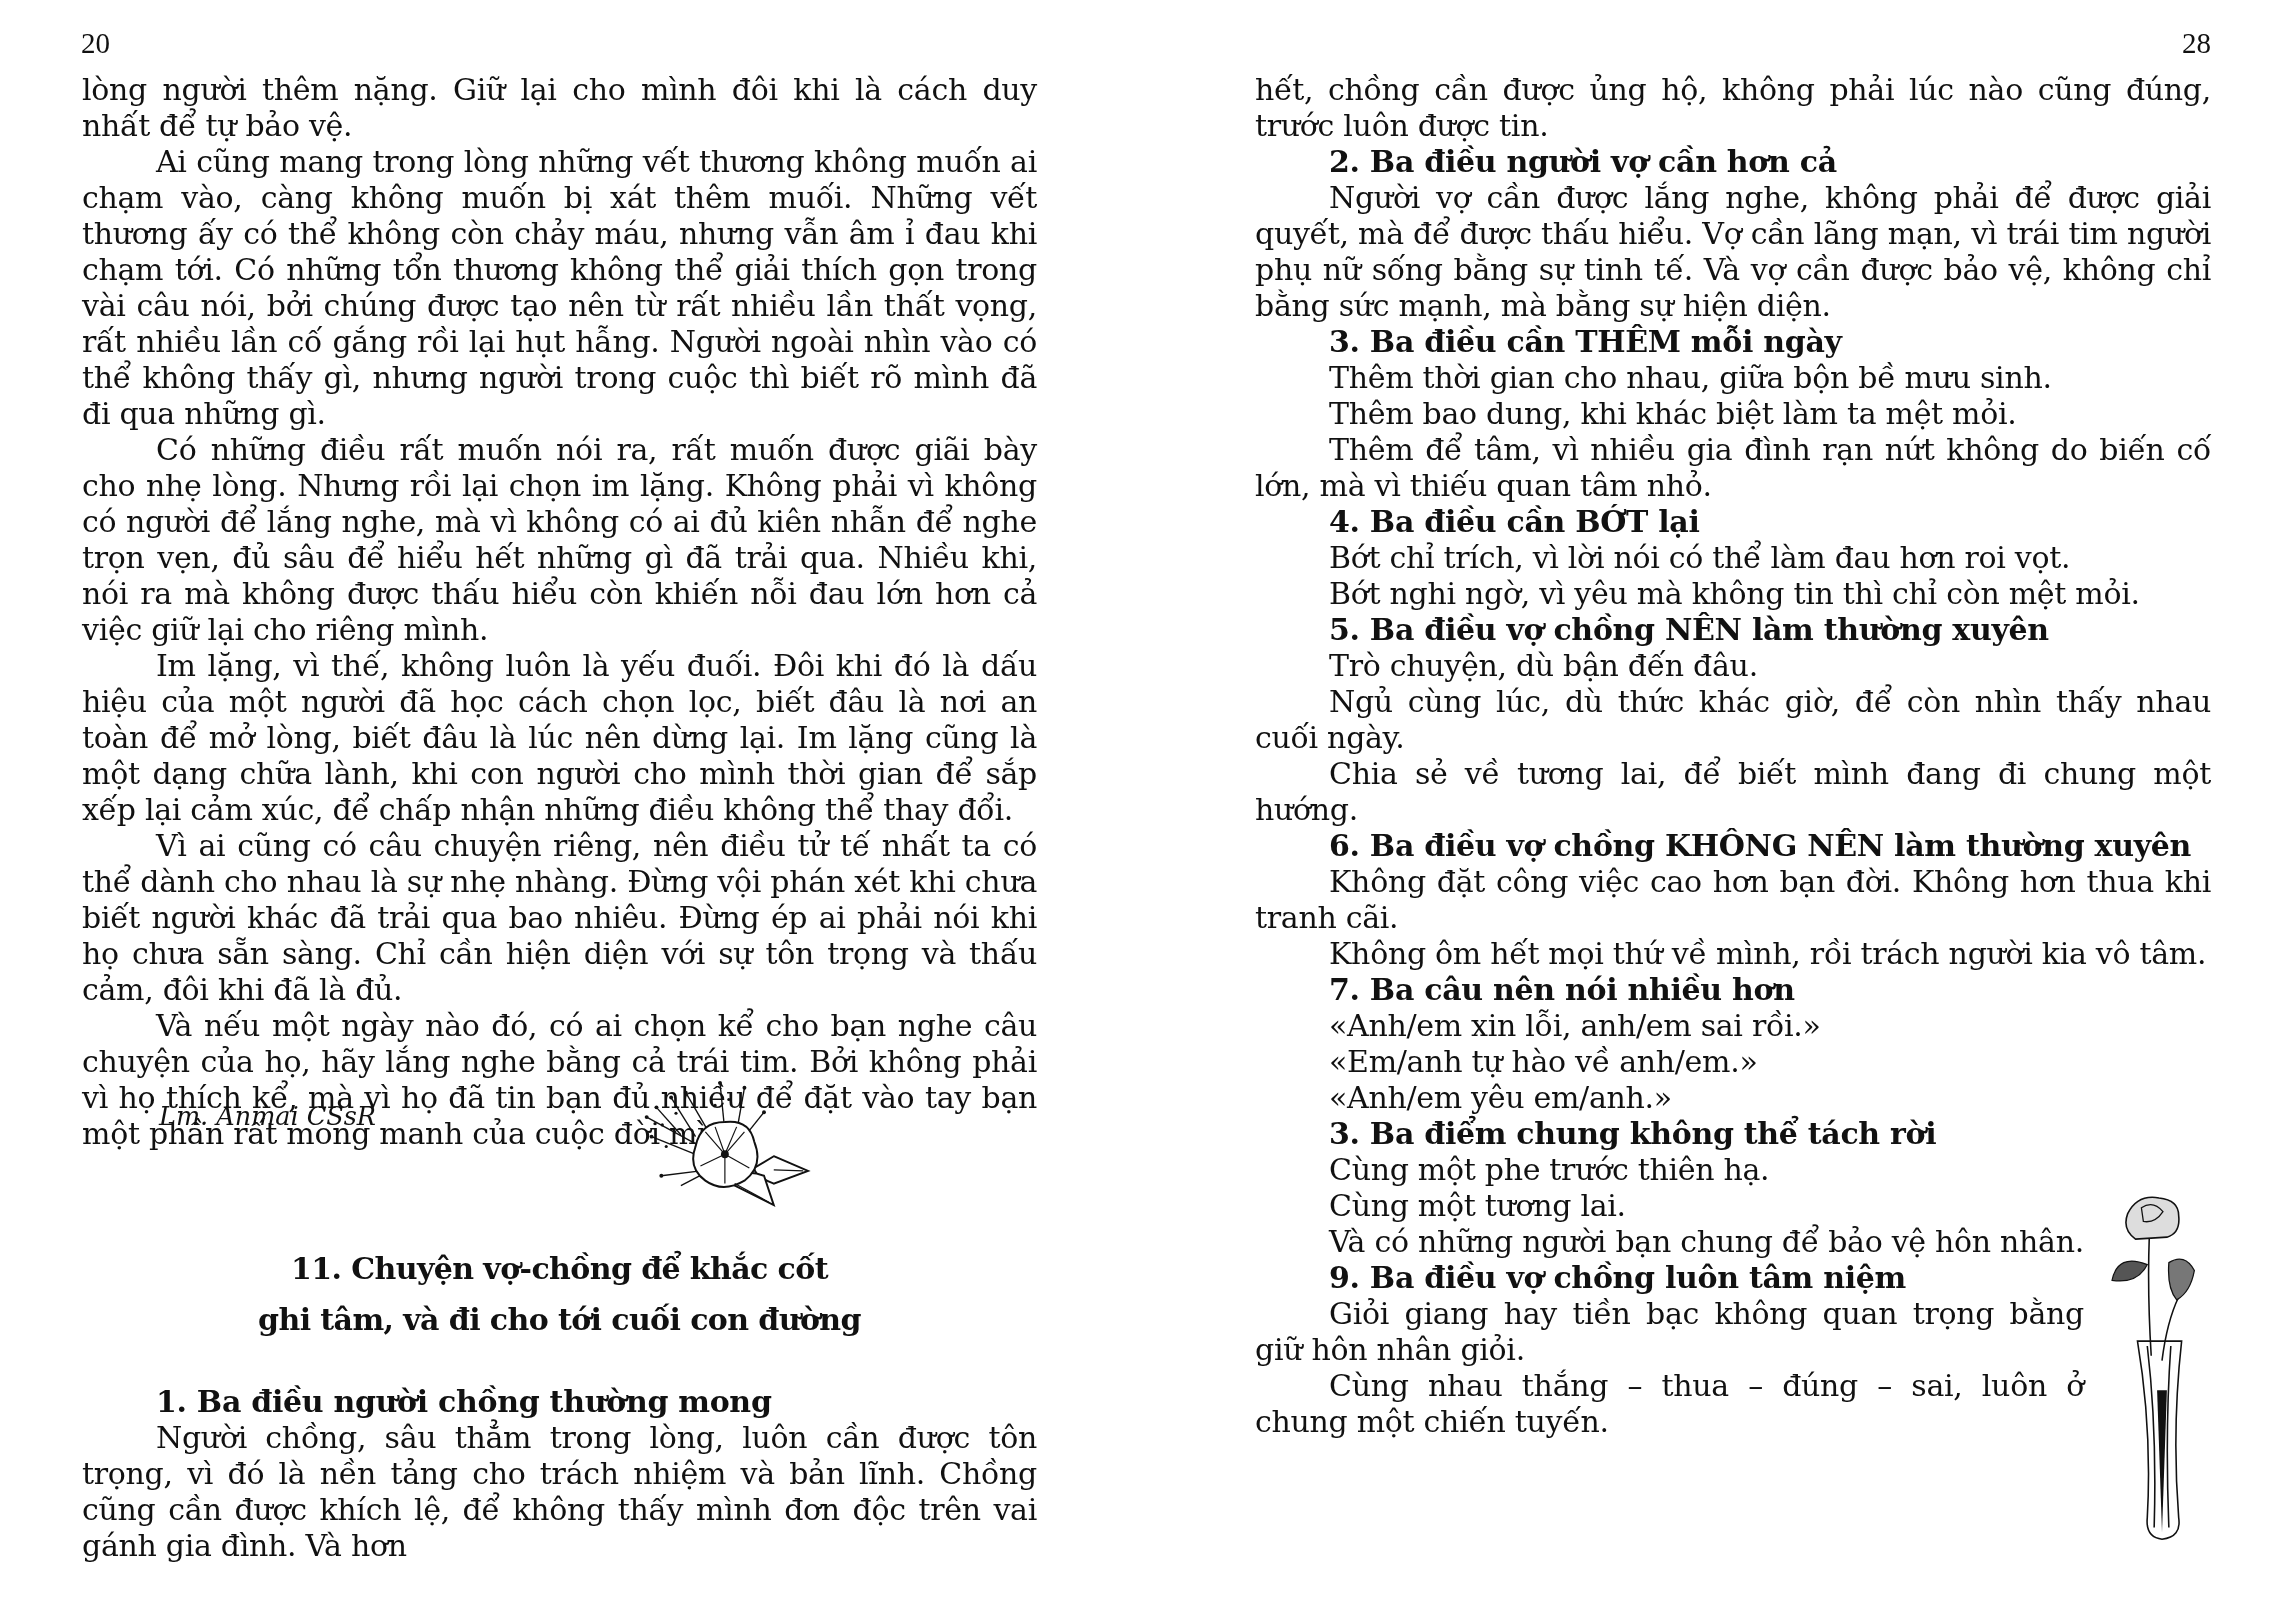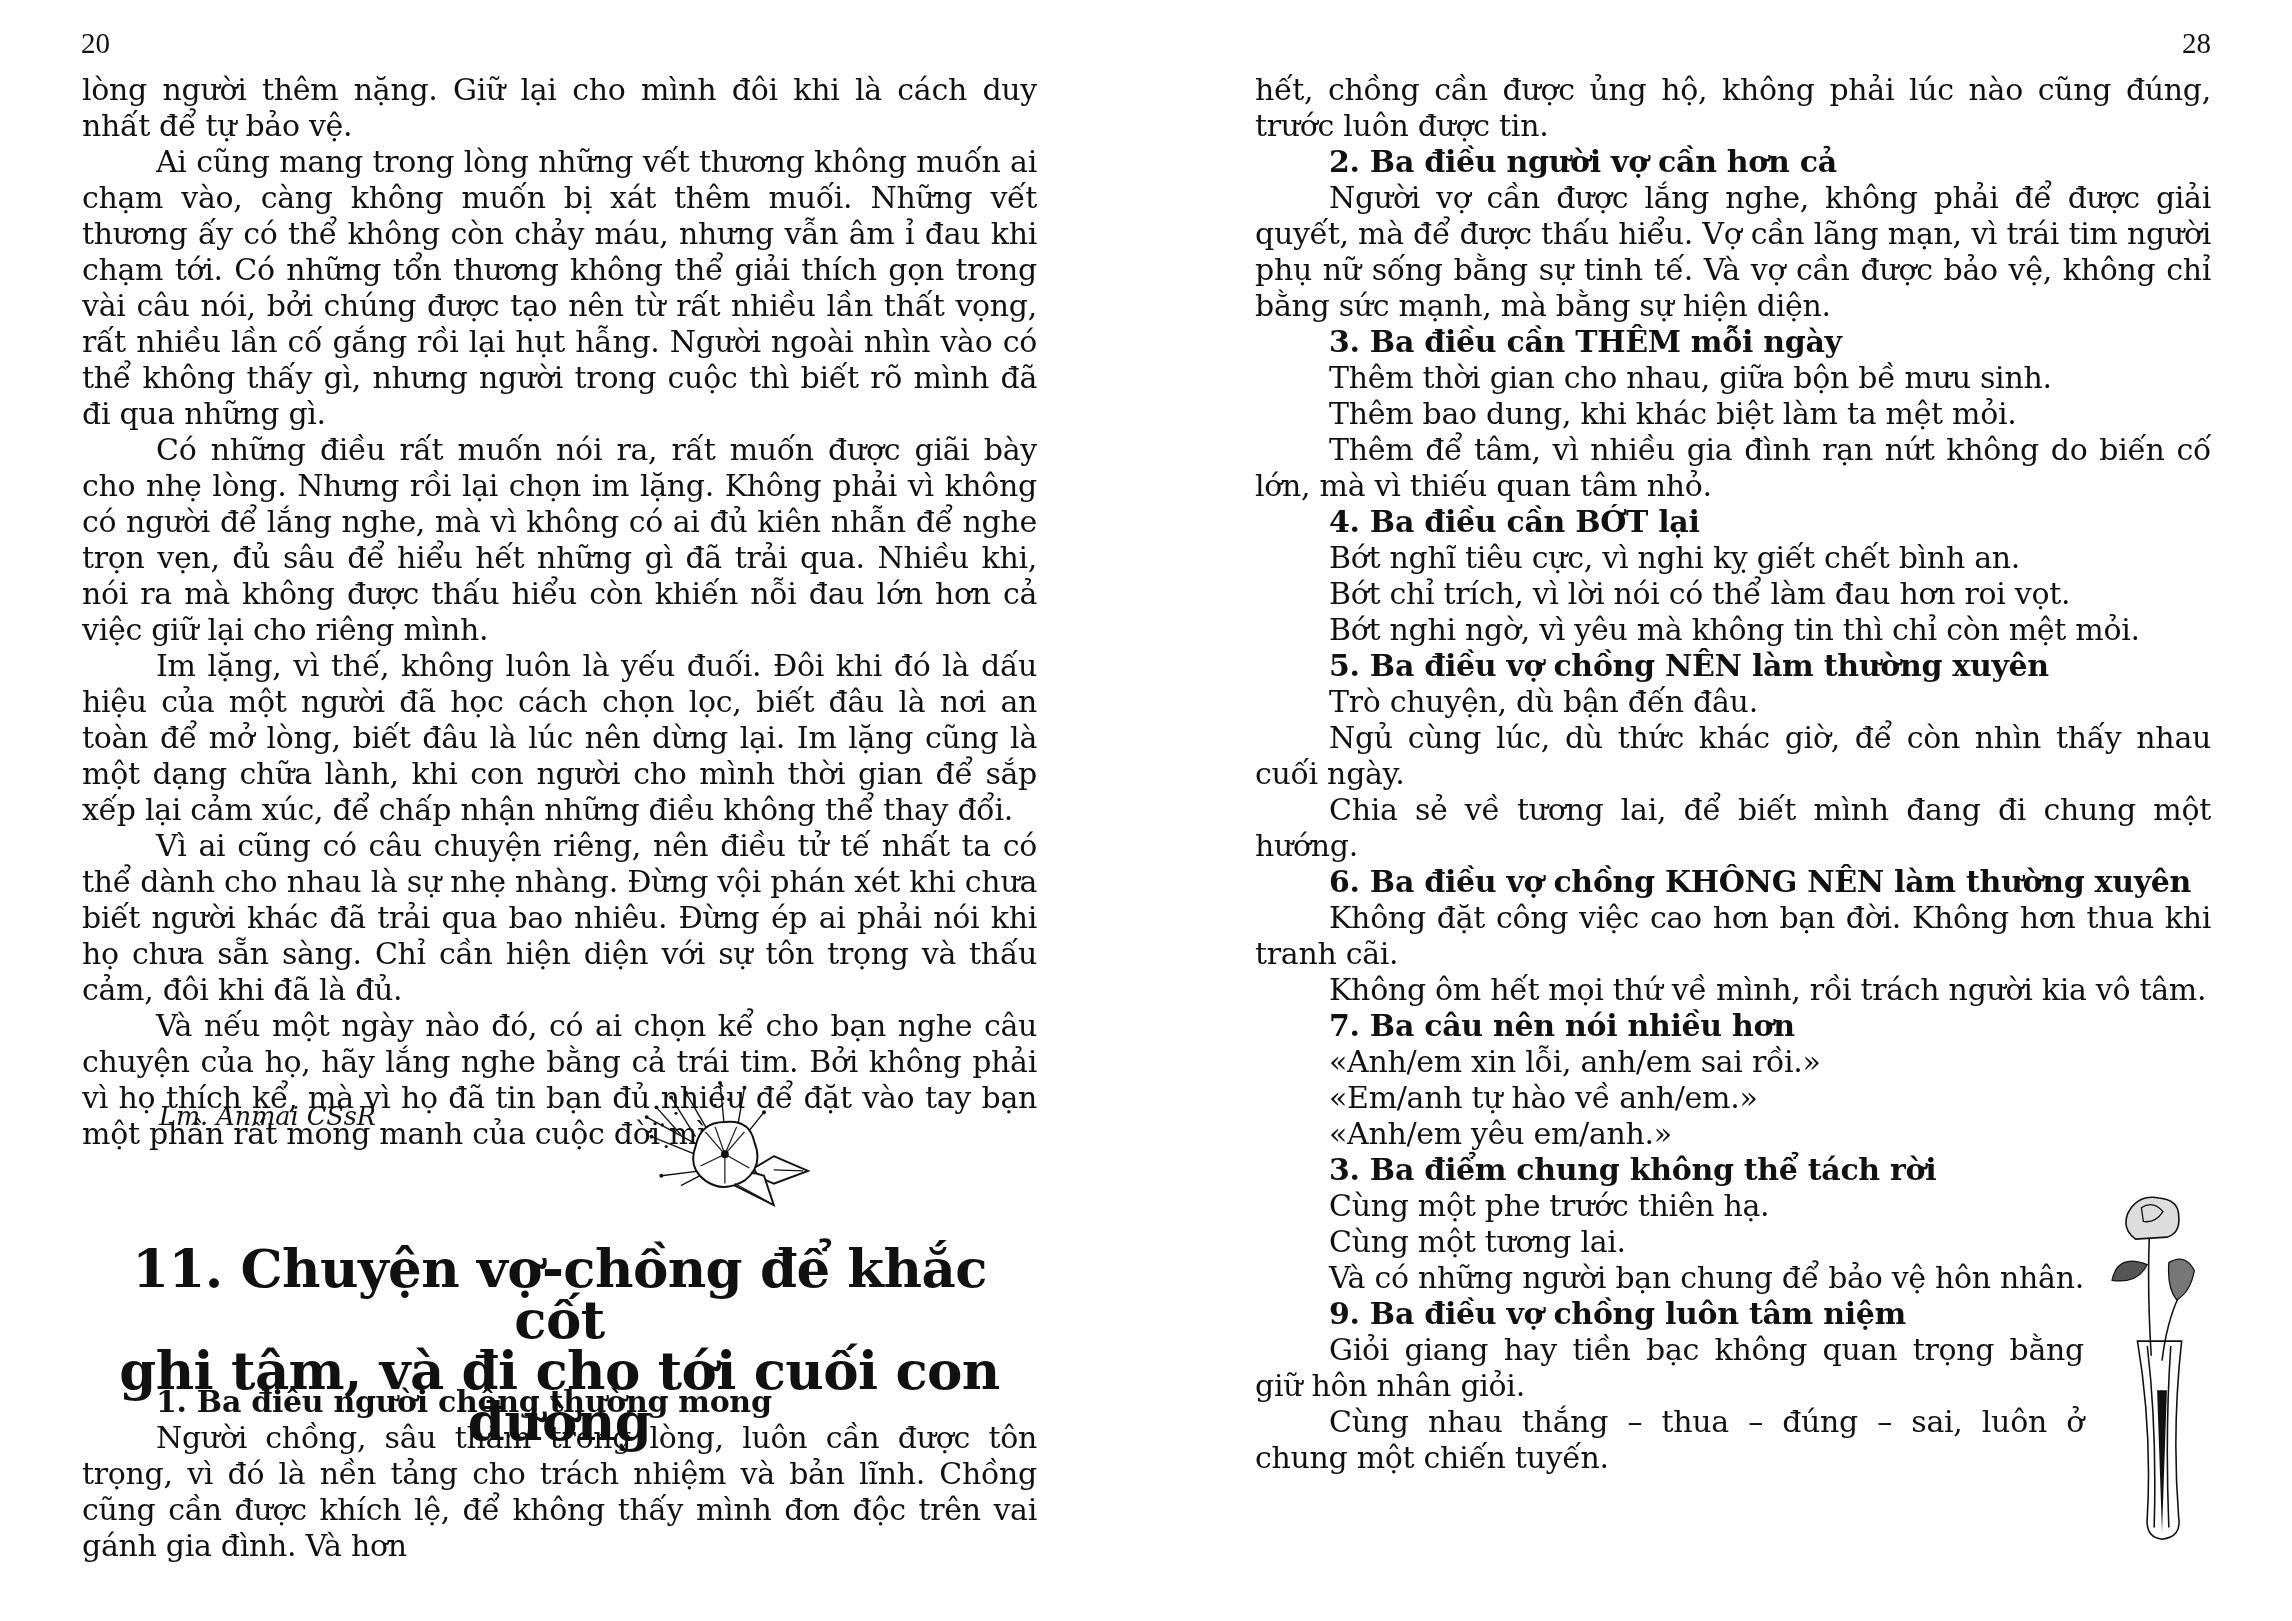--- a/index.html
+++ b/index.html
@@ -42,21 +42,21 @@
     font-family: "DejaVu Serif", serif; font-style: italic;
     font-size: 25.5px; line-height: 36px;
   }
   .floral {
     position: absolute; left: 627px; top: 1078px; width: 186px; height: 132px;
   }
   .chapter-title {
     position: absolute; left: 82px; top: 1243px; width: 955px;
     text-align: center;
     font-family: "DejaVu Serif", serif; font-weight: bold;
-    font-size: 53px; line-height: 51px;
+    font-size: 30px; line-height: 51px;
     letter-spacing: -0.6px;
   }
   .page-left .text-col.body-bottom { left: 82px; top: 1384px; width: 955px; }
 
   .rose {
     position: absolute; left: 961px; top: 1194px; width: 108px; height: 355px;
   }
 </style>
 </head>
 <body>
@@ -145,21 +145,20 @@
 
     <p class="sec-head">2. Ba điều người vợ cần hơn cả</p>
     <p>Người vợ cần được lắng nghe, không phải để được giải quyết, mà để được thấu hiểu. Vợ cần lãng mạn, vì trái tim người phụ nữ sống bằng sự tinh tế. Và vợ cần được bảo vệ, không chỉ bằng sức mạnh, mà bằng sự hiện diện.</p>
 
     <p class="sec-head">3. Ba điều cần THÊM mỗi ngày</p>
     <p class="line-item">Thêm thời gian cho nhau, giữa bộn bề mưu sinh.</p>
     <p class="line-item">Thêm bao dung, khi khác biệt làm ta mệt mỏi.</p>
     <p class="line-item">Thêm để tâm, vì nhiều gia đình rạn nứt không do biến cố lớn, mà vì thiếu quan tâm nhỏ.</p>
 
     <p class="sec-head">4. Ba điều cần BỚT lại</p>
-    <p class="line-item">Bớt nghĩ tiêu cực, vì nghi kỵ giết chết bình an.</p>
     <p class="line-item">Bớt chỉ trích, vì lời nói có thể làm đau hơn roi vọt.</p>
     <p class="line-item">Bớt nghi ngờ, vì yêu mà không tin thì chỉ còn mệt mỏi.</p>
 
     <p class="sec-head">5. Ba điều vợ chồng NÊN làm thường xuyên</p>
     <p class="line-item">Trò chuyện, dù bận đến đâu.</p>
     <p class="line-item">Ngủ cùng lúc, dù thức khác giờ, để còn nhìn thấy nhau cuối ngày.</p>
     <p class="line-item">Chia sẻ về tương lai, để biết mình đang đi chung một hướng.</p>
 
     <p class="sec-head">6. Ba điều vợ chồng KHÔNG NÊN làm thường xuyên</p>
     <p class="line-item">Không đặt công việc cao hơn bạn đời. Không hơn thua khi tranh cãi.</p>

